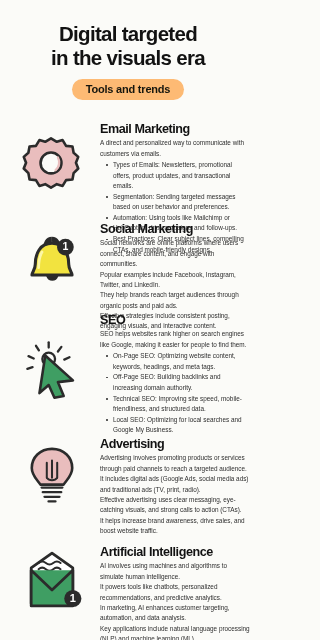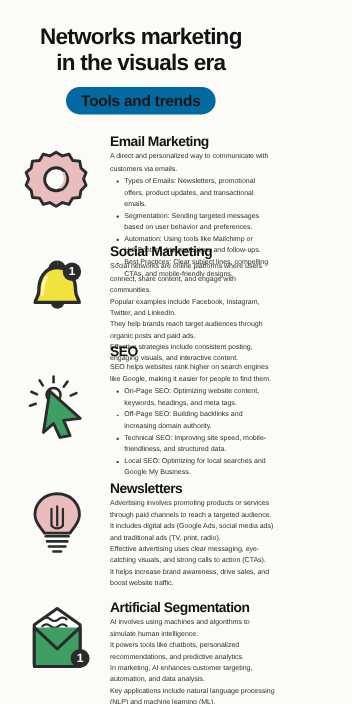--- a/index.html
+++ b/index.html
@@ -33,24 +33,24 @@
     font-weight: 700;
     letter-spacing: -0.7px;
     color: #121212;
   }
   .pill-wrap {
     margin-top: 9px;
     display: flex;
     justify-content: center;
   }
   .pill {
-    background: #0369a1;
+    background: #fdba74;
     border-radius: 20px;
     padding: 4px 14px 5px 14px;
-    font-size: 14px;
+    font-size: 11px;
     font-weight: 600;
     letter-spacing: -0.2px;
     color: #16160e;
     display: inline-block;
   }
   .section {
     position: relative;
     display: flex;
     align-items: flex-start;
   }
@@ -120,21 +120,21 @@
   .icon-mail   { top: 552px; left: 20px; }
 
   svg { display: block; overflow: visible; }
 </style>
 </head>
 <body>
 
 <div class="poster">
 
   <div class="header">
-    <div class="title-line">Networks marketing</div>
+    <div class="title-line">Digital targeted</div>
     <div class="title-line">in the visuals era</div>
     <div class="pill-wrap">
       <span class="pill">Tools and trends</span>
     </div>
   </div>
 
   <div class="icon-abs icon-gear">
     <svg width="58" height="58" viewBox="0 0 100 100">
       <path d="M50 4 L60 10 L70 7 L76 17 L87 18 L89 29 L97 36 L93 46 L97 56 L89 64 L87 75 L76 76 L70 86 L60 83 L50 89 L40 83 L30 86 L24 76 L13 75 L11 64 L3 56 L7 46 L3 36 L11 29 L13 18 L24 17 L30 7 L40 10 Z" fill="#e9bdbd" stroke="#2b2b2b" stroke-width="4.5" stroke-linejoin="round"></path>
       <circle cx="50" cy="46.5" r="18" fill="#fbfbf8" stroke="#2b2b2b" stroke-width="4.5"></circle>
@@ -232,32 +232,32 @@
         <li>Off-Page SEO: Building backlinks and increasing domain authority.</li>
         <li>Technical SEO: Improving site speed, mobile-friendliness, and structured data.</li>
         <li>Local SEO: Optimizing for local searches and Google My Business.</li>
       </ul>
     </div>
   </div>
 
   <div class="section sec-ads">
     <div class="icon-col"></div>
     <div class="text-col">
-      <h2 class="sec-title">Newsletters</h2>
+      <h2 class="sec-title">Advertising</h2>
       <p class="para">Advertising involves promoting products or services through paid channels to reach a targeted audience.</p>
       <p class="para">It includes digital ads (Google Ads, social media ads) and traditional ads (TV, print, radio).</p>
       <p class="para">Effective advertising uses clear messaging, eye-catching visuals, and strong calls to action (CTAs).</p>
       <p class="para">It helps increase brand awareness, drive sales, and boost website traffic.</p>
     </div>
   </div>
 
   <div class="section sec-ai">
     <div class="icon-col"></div>
     <div class="text-col">
-      <h2 class="sec-title">Artificial Segmentation</h2>
+      <h2 class="sec-title">Artificial Intelligence</h2>
       <p class="para">AI involves using machines and algorithms to simulate human intelligence.</p>
       <p class="para">It powers tools like chatbots, personalized recommendations, and predictive analytics.</p>
       <p class="para">In marketing, AI enhances customer targeting, automation, and data analysis.</p>
       <p class="para">Key applications include natural language processing (NLP) and machine learning (ML).</p>
     </div>
   </div>
 
 </div>
 
 </body></html>

